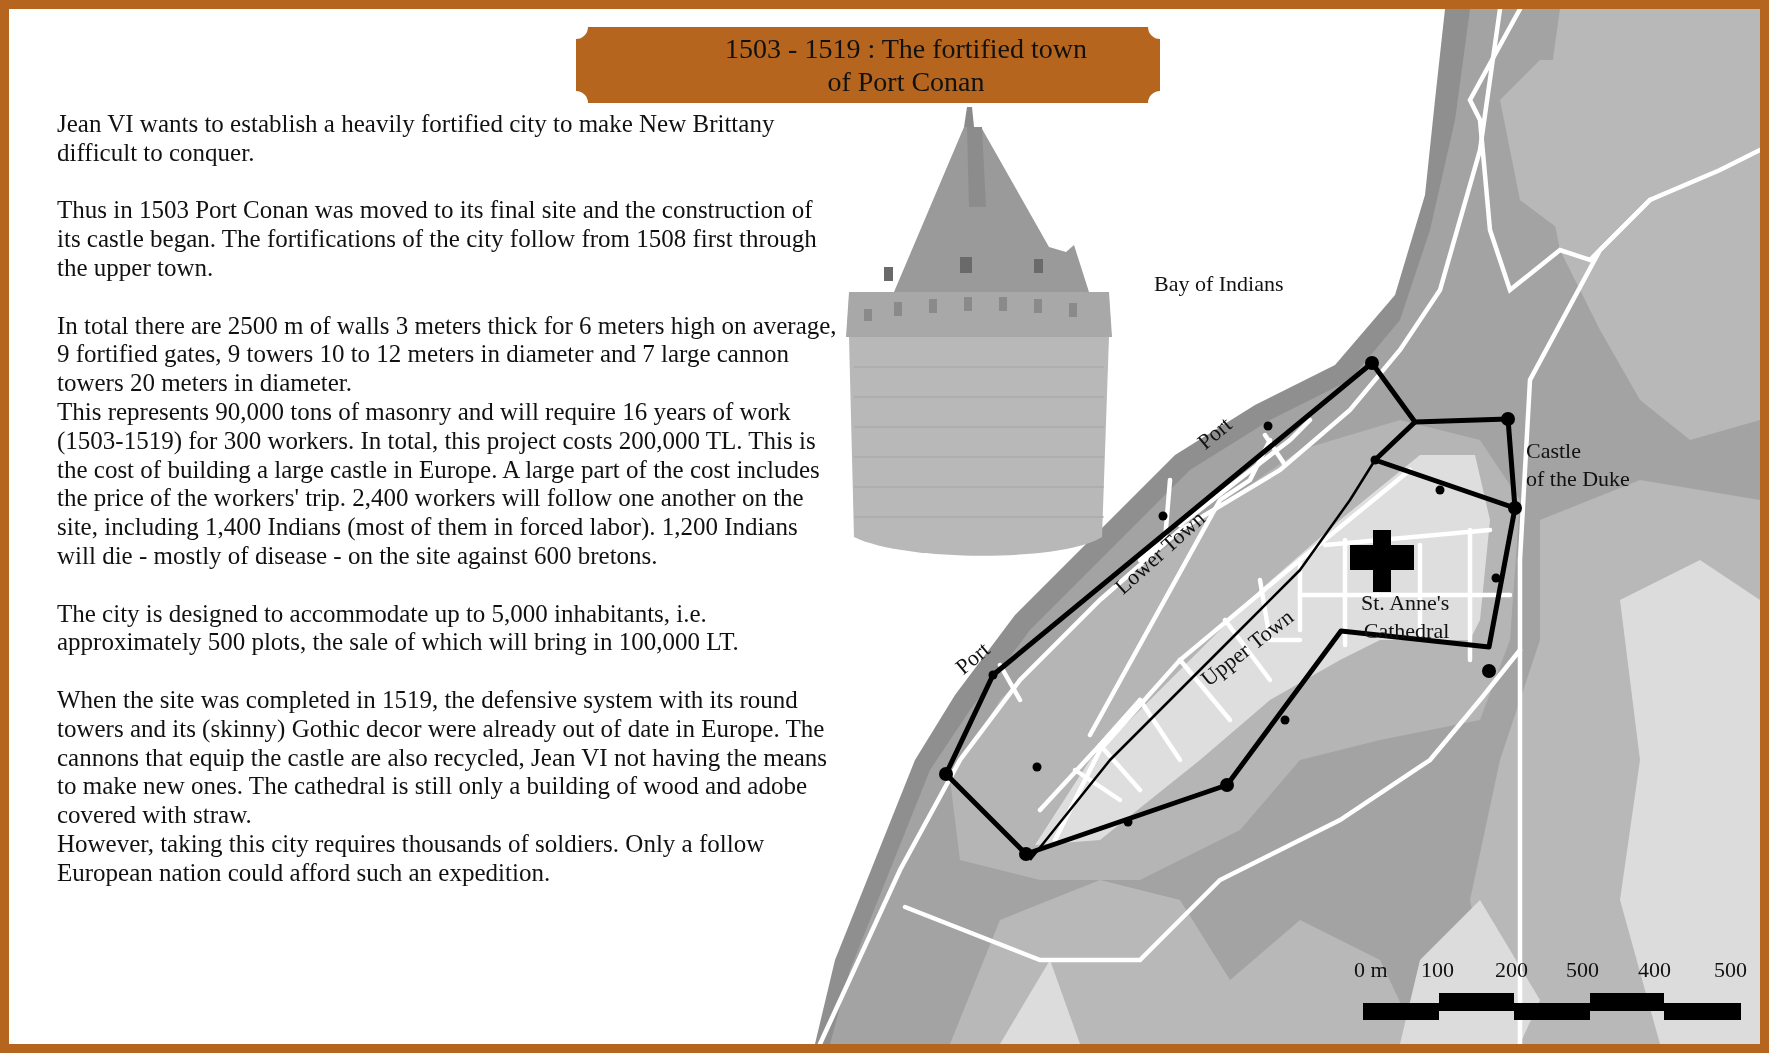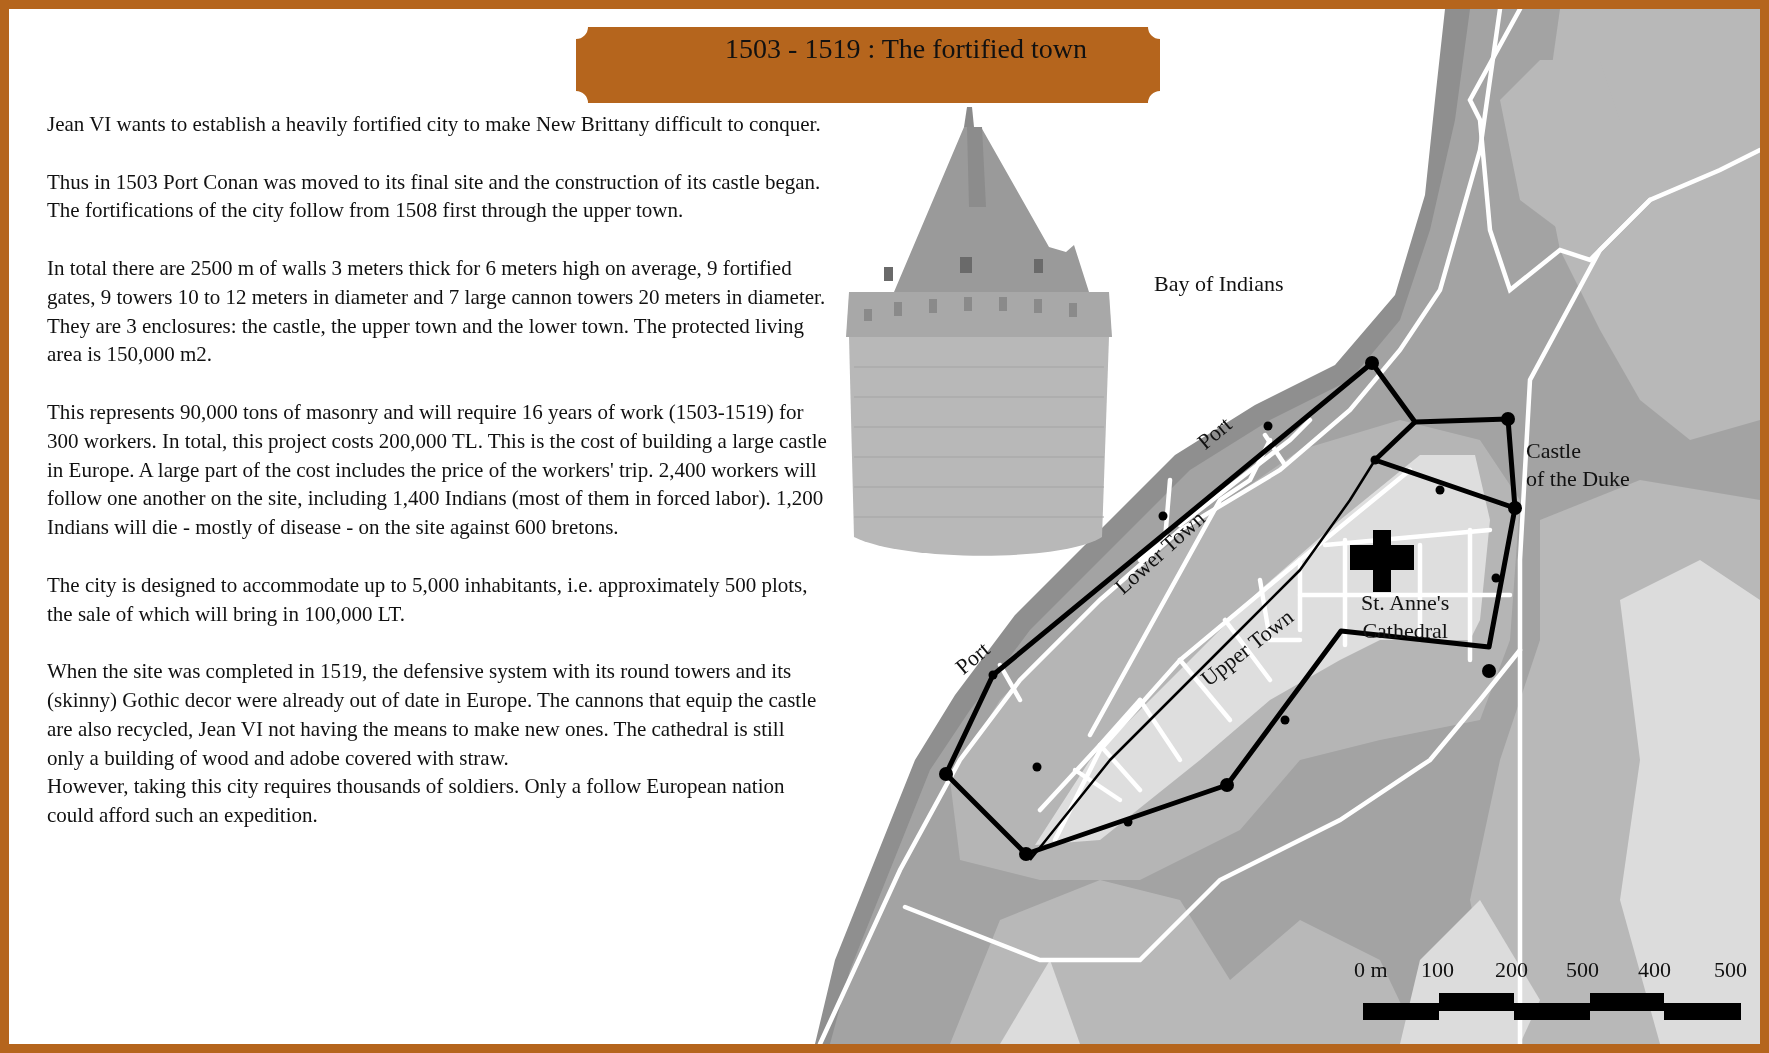--- a/index.html
+++ b/index.html
@@ -2,21 +2,21 @@
 <html><head>
 <meta charset="utf-8">
 <style>
   html, body { margin: 0; padding: 0; }
   body { width: 1769px; height: 1053px; overflow: hidden; background: #b5651d; font-family: "Liberation Serif", "DejaVu Serif", serif; }
   .frame { position: absolute; left: 9px; top: 9px; width: 1751px; height: 1035px; background: #ffffff; overflow: hidden; }
   .map-svg { position: absolute; left: 0; top: 0; }
   .title-banner { position: absolute; left: 567px; top: 18px; width: 584px; height: 76px; }
   .title-banner svg { position: absolute; left: 0; top: 0; }
   .title-text { position: absolute; left: 0; top: 5px; width: 660px; text-align: center; font-size: 28px; line-height: 33px; color: #111; }
-  .body-text { position: absolute; left: 38px; top: 101px; width: 780px; font-size: 21px; line-height: 28.8px; color: #111; }
+  .body-text { position: absolute; left: 48px; top: 101px; width: 780px; font-size: 25px; line-height: 28.8px; color: #111; }
   .body-text p { margin: 0 0 28.8px 0; }
   .body-text p.tight { margin-bottom: 0; }
   .tower { position: absolute; left: 825px; top: 88px; width: 300px; height: 470px; }
   .map-label { position: absolute; font-size: 22px; color: #111; white-space: nowrap; transform-origin: left bottom; }
   .scale-labels { position: absolute; font-size: 22px; color: #111; white-space: nowrap; }
 </style>
 </head>
 <body>
 
 <div class="frame">
@@ -131,44 +131,44 @@
         <line x1="20" y1="420" x2="270" y2="420"></line>
     </g>
   </svg>
 
   <div class="title-banner">
     <svg width="584" height="76" viewBox="0 0 584 76">
       <path d="M12,0 L572,0 A12,12 0 0 0 584,12 L584,64 A12,12 0 0 0 572,76 L12,76 A12,12 0 0 0 0,64 L0,12 A12,12 0 0 0 12,0 Z" fill="#b5651d"></path>
     </svg>
     <div class="title-text">
       <div>1503 - 1519 : The fortified town</div>
+      <div>of Port Conan</div>
     </div>
   </div>
 
   <div class="body-text">
     <p>Jean VI wants to establish a heavily fortified city to make New Brittany difficult to conquer.</p>
     <p>Thus in 1503 Port Conan was moved to its final site and the construction of its castle began. The fortifications of the city follow from 1508 first through the upper town.</p>
     <p class="tight">In total there are 2500 m of walls 3 meters thick for 6 meters high on average, 9 fortified gates, 9 towers 10 to 12 meters in diameter and 7 large cannon towers 20 meters in diameter.</p>
-    <p>They are 3 enclosures: the castle, the upper town and the lower town. The protected living area is 150,000 m2.</p>
     <p>This represents 90,000 tons of masonry and will require 16 years of work (1503-1519) for 300 workers. In total, this project costs 200,000 TL. This is the cost of building a large castle in Europe. A large part of the cost includes the price of the workers' trip. 2,400 workers will follow one another on the site, including 1,400 Indians (most of them in forced labor). 1,200 Indians will die - mostly of disease - on the site against 600 bretons.</p>
     <p>The city is designed to accommodate up to 5,000 inhabitants, i.e. approximately 500 plots, the sale of which will bring in 100,000 LT.</p>
     <p class="tight">When the site was completed in 1519, the defensive system with its round towers and its (skinny) Gothic decor were already out of date in Europe. The cannons that equip the castle are also recycled, Jean VI not having the means to make new ones. The cathedral is still only a building of wood and adobe covered with straw.</p>
     <p>However, taking this city requires thousands of soldiers. Only a follow European nation could afford such an expedition.</p>
   </div>
 
   <div class="map-label" style="left:1145px; top:262px;">Bay of Indians</div>
   <div class="map-label" style="left:1200px; top:420px; transform: rotate(-40deg);">Port</div>
   <div class="map-label" style="left:1118px; top:565px; transform: rotate(-42deg);">Lower Town</div>
   <div class="map-label" style="left:958px; top:645px; transform: rotate(-40deg);">Port</div>
   <div class="map-label" style="left:1203px; top:657px; transform: rotate(-38deg);">Upper Town</div>
   <div class="map-label" style="left:1517px; top:428px; line-height:28px;">
     <div>Castle</div>
     <div>of the Duke</div>
   </div>
-  <div class="map-label" style="left:1352px; top:580px; line-height:28px; text-align:center;">
+  <div class="map-label" style="left:1352px; top:580px; line-height:28px; text-align:right;">
     <div>St. Anne's</div>
     <div>Cathedral</div>
   </div>
 
   <div class="scale-labels">
     <span style="position:absolute; left:1345px; top:948px;">0 m</span>
     <span style="position:absolute; left:1412px; top:948px;">100</span>
     <span style="position:absolute; left:1486px; top:948px;">200</span>
     <span style="position:absolute; left:1557px; top:948px;">500</span>
     <span style="position:absolute; left:1629px; top:948px;">400</span>

